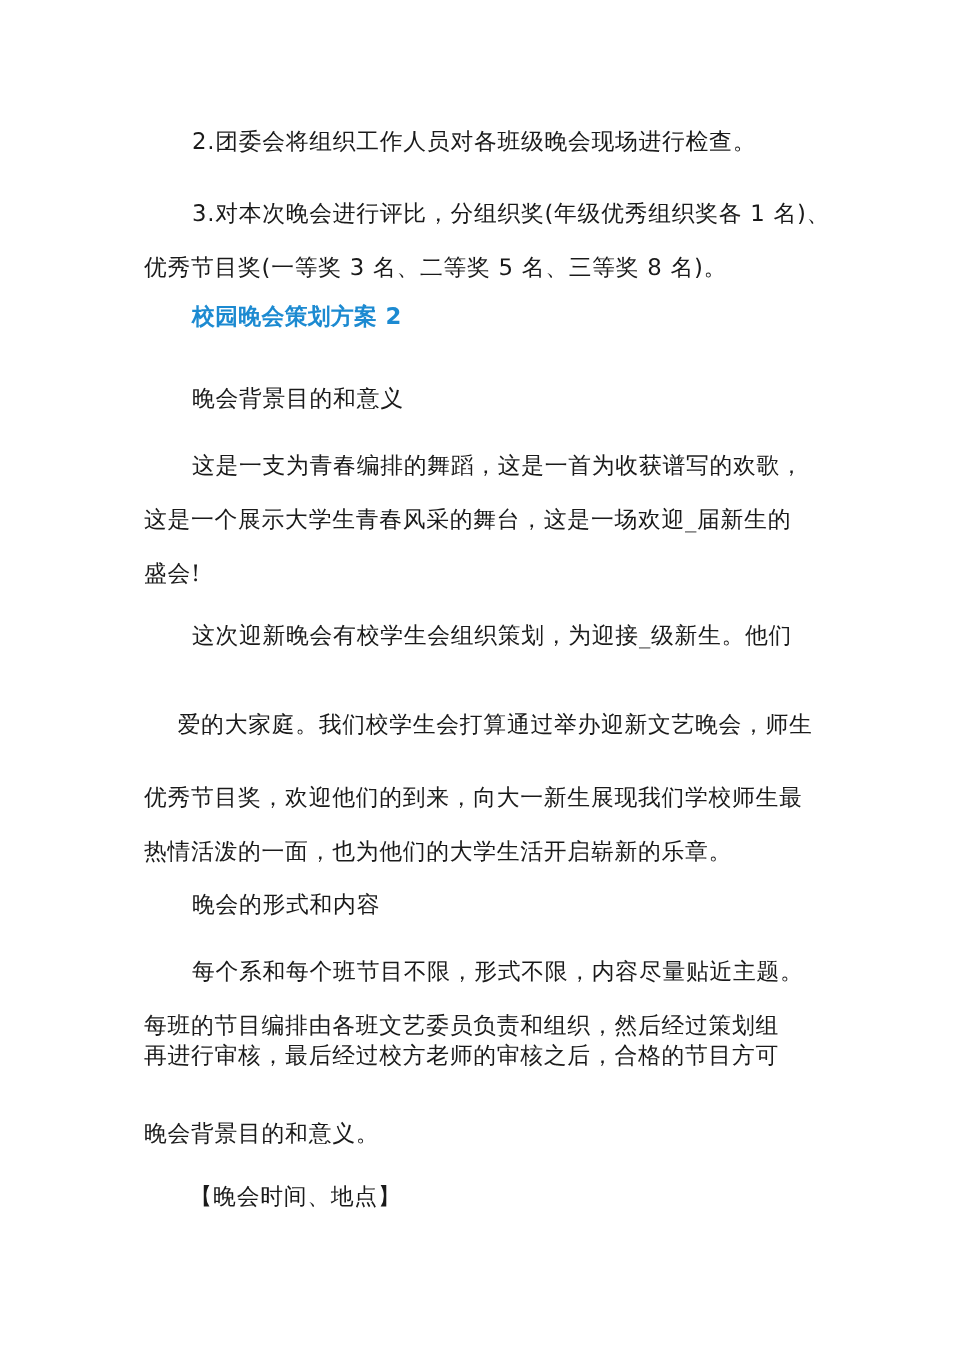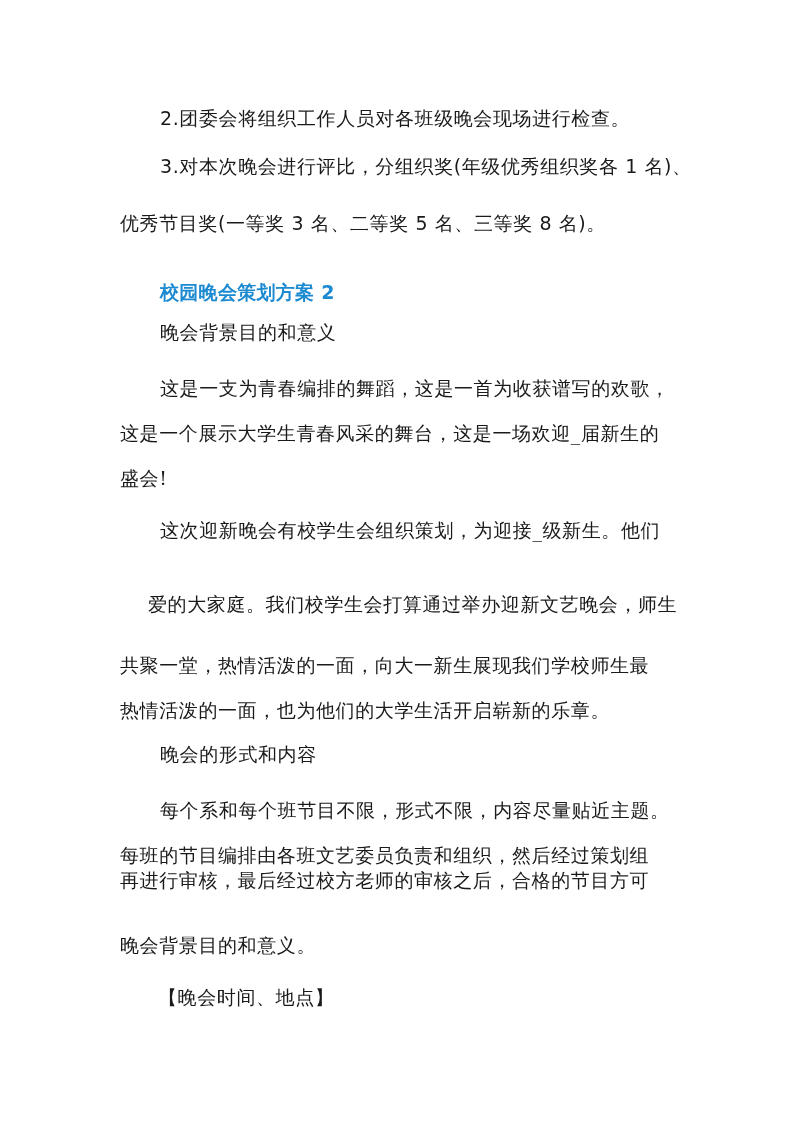--- a/index.html
+++ b/index.html
@@ -40,34 +40,34 @@
       letter-spacing: 0.3px;
     }
   </style>
 </head>
 <body>
 
 <div class="page">
 
   <div class="line indent sans" style="top:106px;">2.团委会将组织工作人员对各班级晚会现场进行检查。</div>
 
-  <div class="line indent sans" style="top:154px;">3.对本次晚会进行评比，分组织奖(年级优秀组织奖各 1 名)、</div>
+  <div class="line indent sans" style="top:166px;">3.对本次晚会进行评比，分组织奖(年级优秀组织奖各 1 名)、</div>
   <div class="line sans" style="top:211px;">优秀节目奖(一等奖 3 名、二等奖 5 名、三等奖 8 名)。</div>
 
-  <div class="line indent heading" style="top:280px;">校园晚会策划方案 2</div>
+  <div class="line indent heading" style="top:252px;">校园晚会策划方案 2</div>
 
   <div class="line indent" style="top:320px;">晚会背景目的和意义</div>
 
   <div class="line indent" style="top:376px;">这是一支为青春编排的舞蹈，这是一首为收获谱写的欢歌，</div>
   <div class="line" style="top:421px;">这是一个展示大学生青春风采的舞台，这是一场欢迎_届新生的</div>
   <div class="line" style="top:466px;">盛会!</div>
 
   <div class="line indent" style="top:518px;">这次迎新晚会有校学生会组织策划，为迎接_级新生。他们</div>
   <div class="line" style="top:592px;margin-left:28px;">爱的大家庭。我们校学生会打算通过举办迎新文艺晚会，师生</div>
-  <div class="line" style="top:653px;">共聚一堂，热情活泼的一面，向大一新生展现我们学校师生最</div>
+  <div class="line" style="top:653px;">优秀节目奖，欢迎他们的到来，向大一新生展现我们学校师生最</div>
   <div class="line" style="top:698px;text-align:right;">热情活泼的一面，也为他们的大学生活开启崭新的乐章。</div>
 
   <div class="line indent" style="top:742px;">晚会的形式和内容</div>
 
   <div class="line indent" style="top:798px;text-align:center;">每个系和每个班节目不限，形式不限，内容尽量贴近主题。</div>
   <div class="line" style="top:843px;">每班的节目编排由各班文艺委员负责和组织，然后经过策划组</div>
   <div class="line" style="top:868px;">再进行审核，最后经过校方老师的审核之后，合格的节目方可</div>
   <div class="line" style="top:933px;">晚会背景目的和意义。</div>
 
   <div class="line indent" style="top:985px; left:158px;">【晚会时间、地点】</div>

